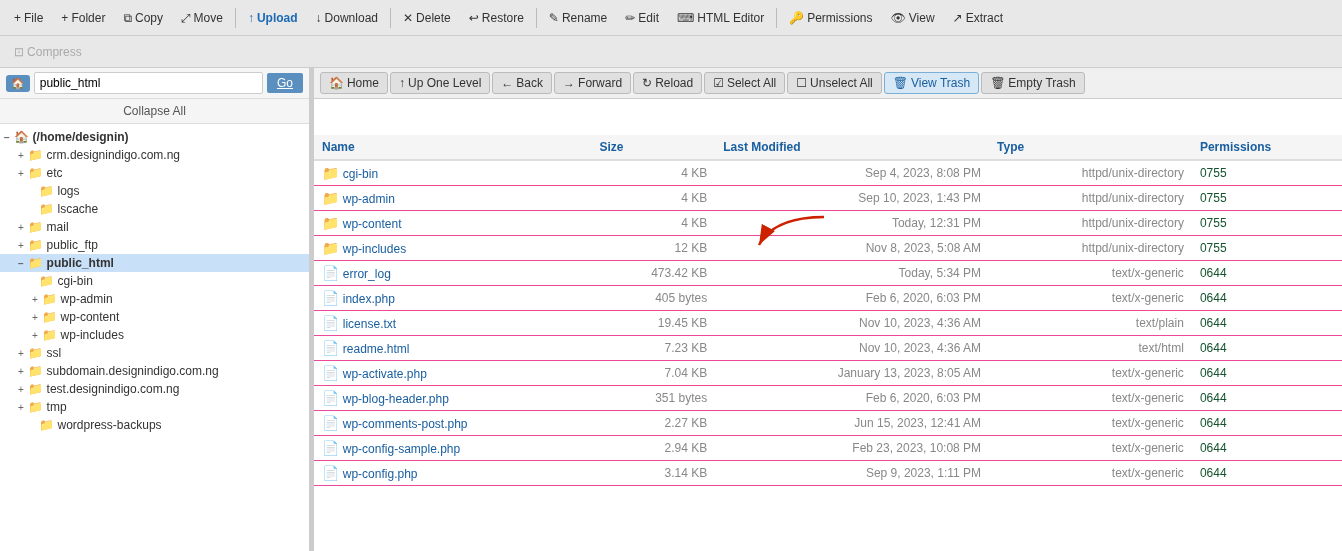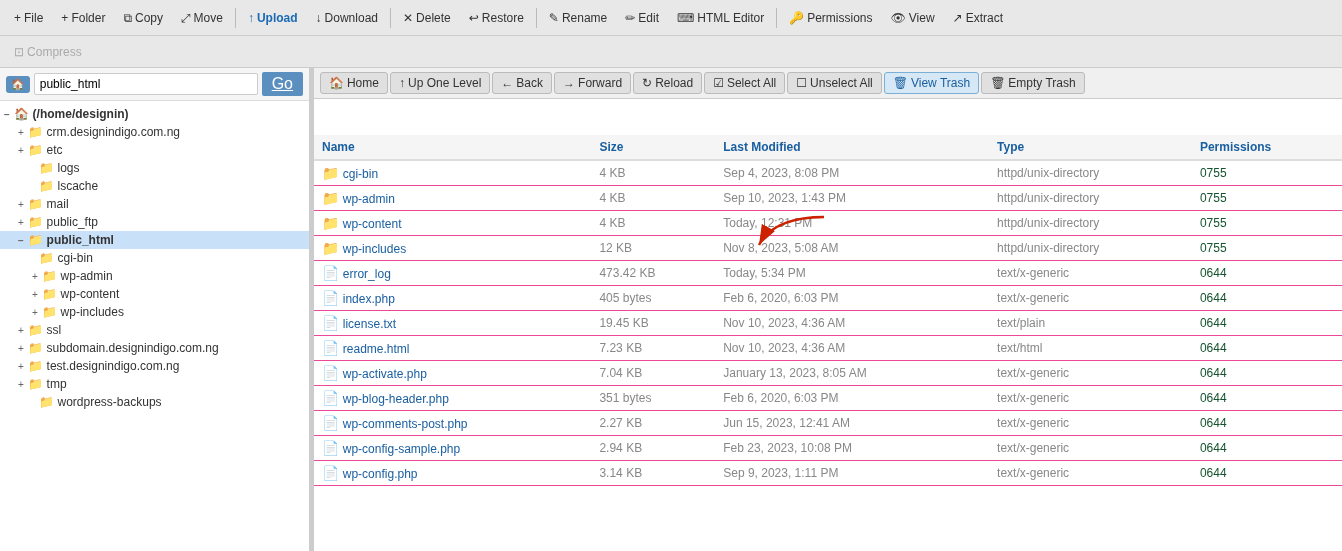--- a/index.html
+++ b/index.html
@@ -191,21 +191,21 @@
     .file-table tbody td {
       padding: 4px 8px;
       font-size: 12px;
       white-space: nowrap;
     }
     .file-icon { font-size: 14px; }
     .folder-color { color: #e6a817; }
     .file-color { color: #5a7fc0; }
     .html-color { color: #d05050; }
     .file-name { color: #1a5fa0; cursor: pointer; }
-    .type-text { color: #888; font-size: 11px; }
+    .type-text { color: #888; font-size: 11px; text-align: right; }
     .perm-text { color: #14532d; font-size: 11px; }
 
     
     .file-list::-webkit-scrollbar { width: 8px; }
     .file-list::-webkit-scrollbar-track { background: #f0f0f0; }
     .file-list::-webkit-scrollbar-thumb { background: #bbb; border-radius: 4px; }
     .tree::-webkit-scrollbar { width: 6px; }
     .tree::-webkit-scrollbar-track { background: #f0f0f0; }
     .tree::-webkit-scrollbar-thumb { background: #bbb; border-radius: 4px; }
 
@@ -287,22 +287,23 @@
     <span>Compress</span>
   </button>
 </div>
 
 <div class="main">
 
   <div class="left-panel">
     <div class="path-bar">
       <span class="home-icon">🏠</span>
       <input type="text" value="public_html" style="">
-      <button class="go-btn" style="padding:3px 10px;background:#5a8fc0;color:white;border:none;border-radius:2px;cursor:pointer;font-size:16px;text-decoration:underline;">Go</button>
+      <button class="go-btn" style="padding:3px 10px;background:#5a8fc0;color:white;border:none;border-radius:2px;cursor:pointer;font-size:12px;text-decoration:underline;">Go</button>
     </div>
+    <button class="collapse-all-btn">Collapse All</button>
     <div class="tree" id="tree-container">
         <div class="tree-item bold">
           <span style="display:inline-block;width:0px;"></span>
           <span class="tree-toggle">−&nbsp;</span>
           <span class="tree-icon home-folder">🏠</span>
           <span>(/home/designin)</span>
         </div>
         <div class="tree-item">
           <span style="display:inline-block;width:14px;"></span>
           <span class="tree-toggle">+&nbsp;</span>

